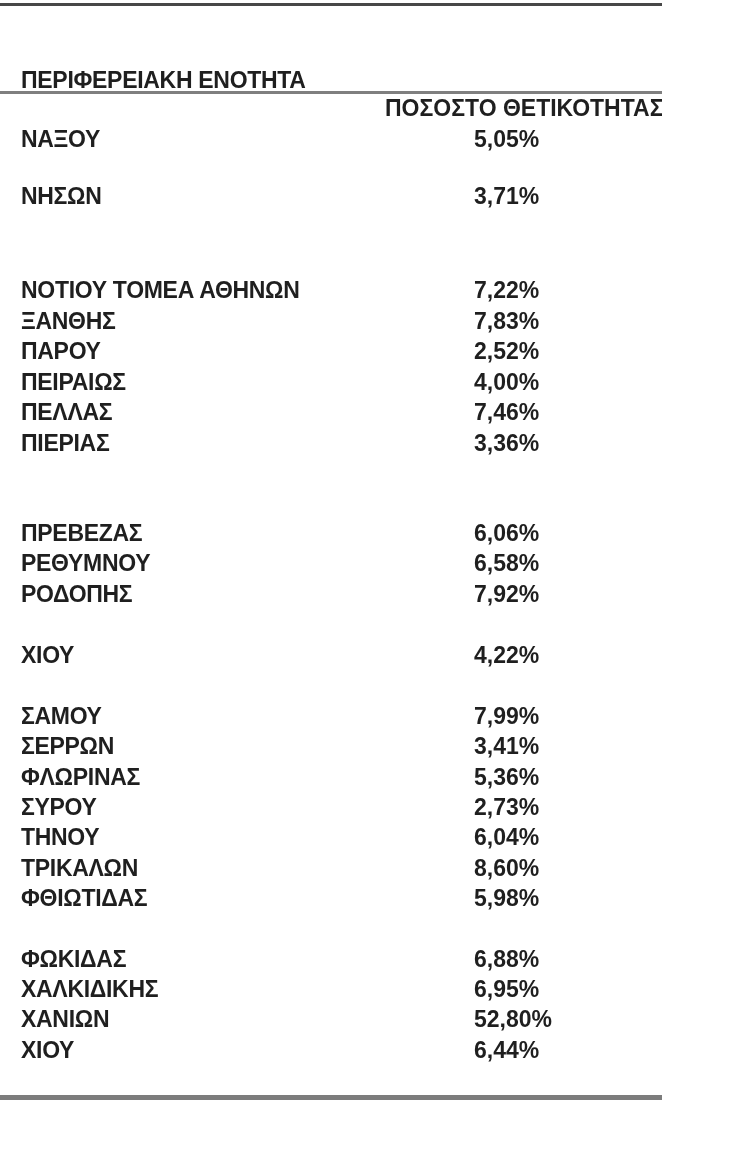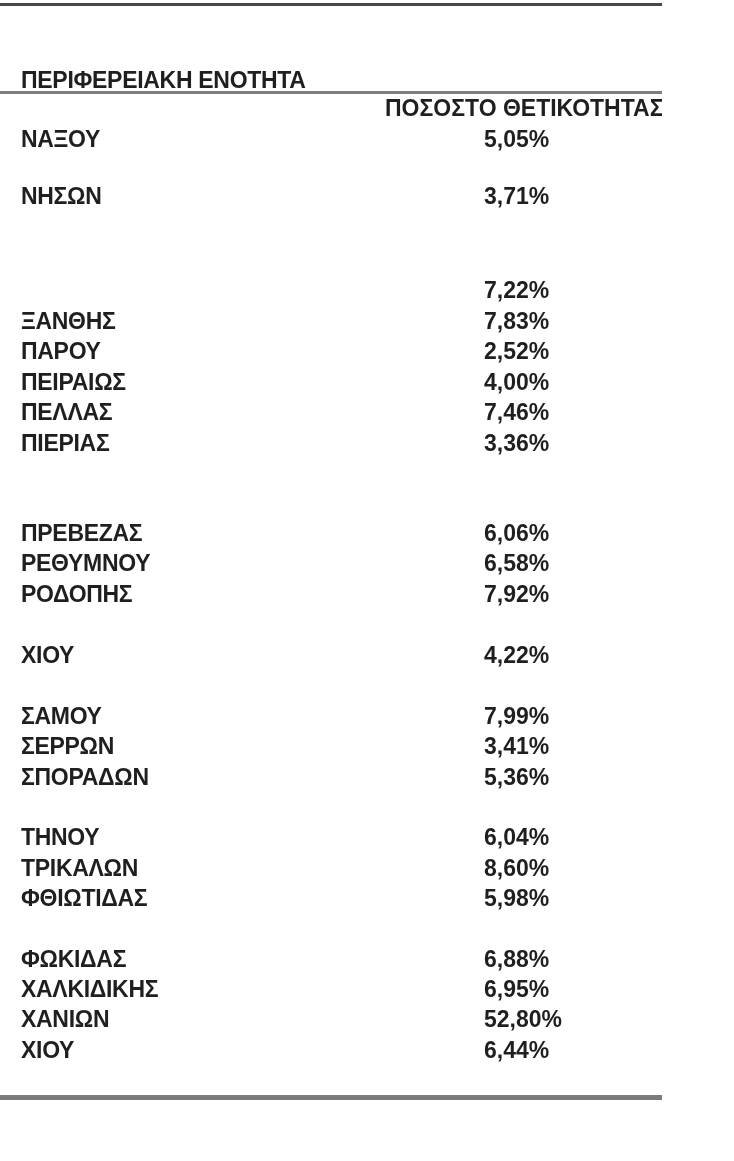--- a/index.html
+++ b/index.html
@@ -55,21 +55,21 @@
     position: absolute;
     left: 21px;
     white-space: nowrap;
     font-weight: bold;
     font-size: 23px;
     color: var(--text, #1f1f1f);
     letter-spacing: -0.3px;
   }
   .cell-value {
     position: absolute;
-    left: 484px;
+    left: 474px;
     white-space: nowrap;
     font-weight: bold;
     font-size: 23px;
     color: var(--text, #1f1f1f);
   }
   .hdr-row .cell-name { left: 21px; }
   .hdr-row .cell-value { left: 385px; margin-top: 28px; }
 </style>
 </head>
 <body>
@@ -87,20 +87,21 @@
 
   <div class="row" style="top:124px">
     <span class="cell-name">ΝΑΞΟΥ</span>
     <span class="cell-value">5,05%</span>
   </div>
   <div class="row" style="top:181px">
     <span class="cell-name">ΝΗΣΩΝ</span>
     <span class="cell-value">3,71%</span>
   </div>
   <div class="row" style="top:275px">
+    <span class="cell-name">ΝΟΤΙΟΥ ΤΟΜΕΑ ΑΘΗΝΩΝ</span>
     <span class="cell-value">7,22%</span>
   </div>
   <div class="row" style="top:306px">
     <span class="cell-name">ΞΑΝΘΗΣ</span>
     <span class="cell-value">7,83%</span>
   </div>
   <div class="row" style="top:336px">
     <span class="cell-name">ΠΑΡΟΥ</span>
     <span class="cell-value">2,52%</span>
   </div>
@@ -134,22 +135,26 @@
   </div>
   <div class="row" style="top:701px">
     <span class="cell-name">ΣΑΜΟΥ</span>
     <span class="cell-value">7,99%</span>
   </div>
   <div class="row" style="top:731px">
     <span class="cell-name">ΣΕΡΡΩΝ</span>
     <span class="cell-value">3,41%</span>
   </div>
   <div class="row" style="top:762px">
-    <span class="cell-name">ΣΠΟΡΑΔΩΝ</span>
+    <span class="cell-name">ΦΛΩΡΙΝΑΣ</span>
     <span class="cell-value">5,36%</span>
+  </div>
+  <div class="row" style="top:792px">
+    <span class="cell-name">ΣΥΡΟΥ</span>
+    <span class="cell-value">2,73%</span>
   </div>
   <div class="row" style="top:822px">
     <span class="cell-name">ΤΗΝΟΥ</span>
     <span class="cell-value">6,04%</span>
   </div>
   <div class="row" style="top:853px">
     <span class="cell-name">ΤΡΙΚΑΛΩΝ</span>
     <span class="cell-value">8,60%</span>
   </div>
   <div class="row" style="top:883px">

